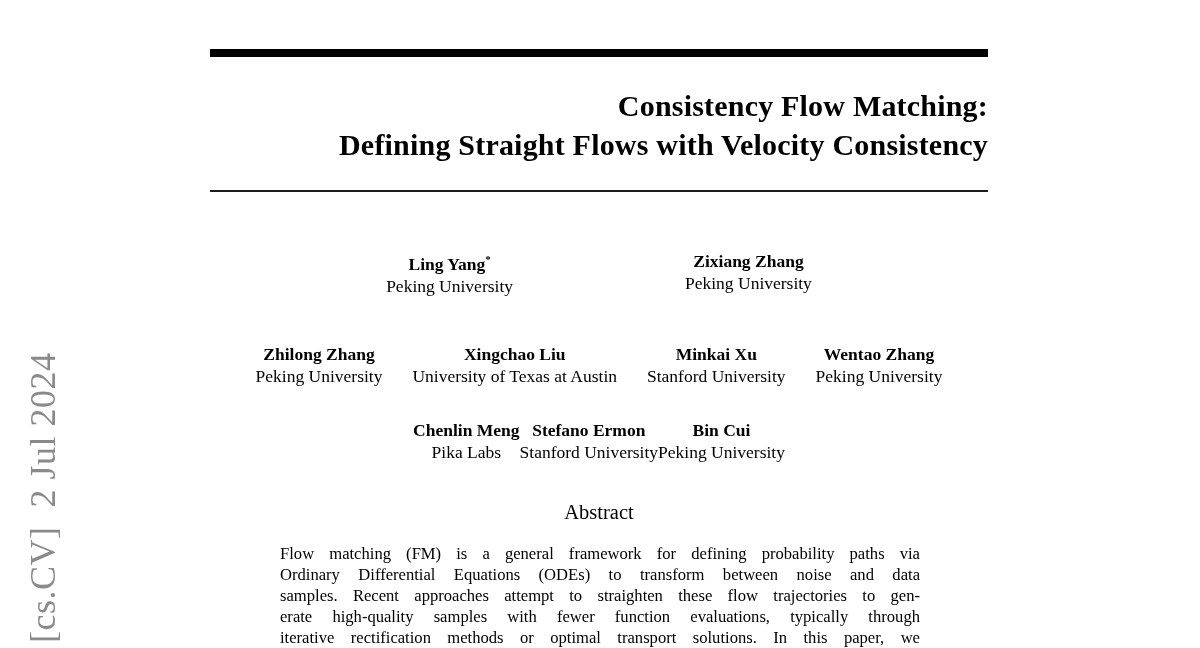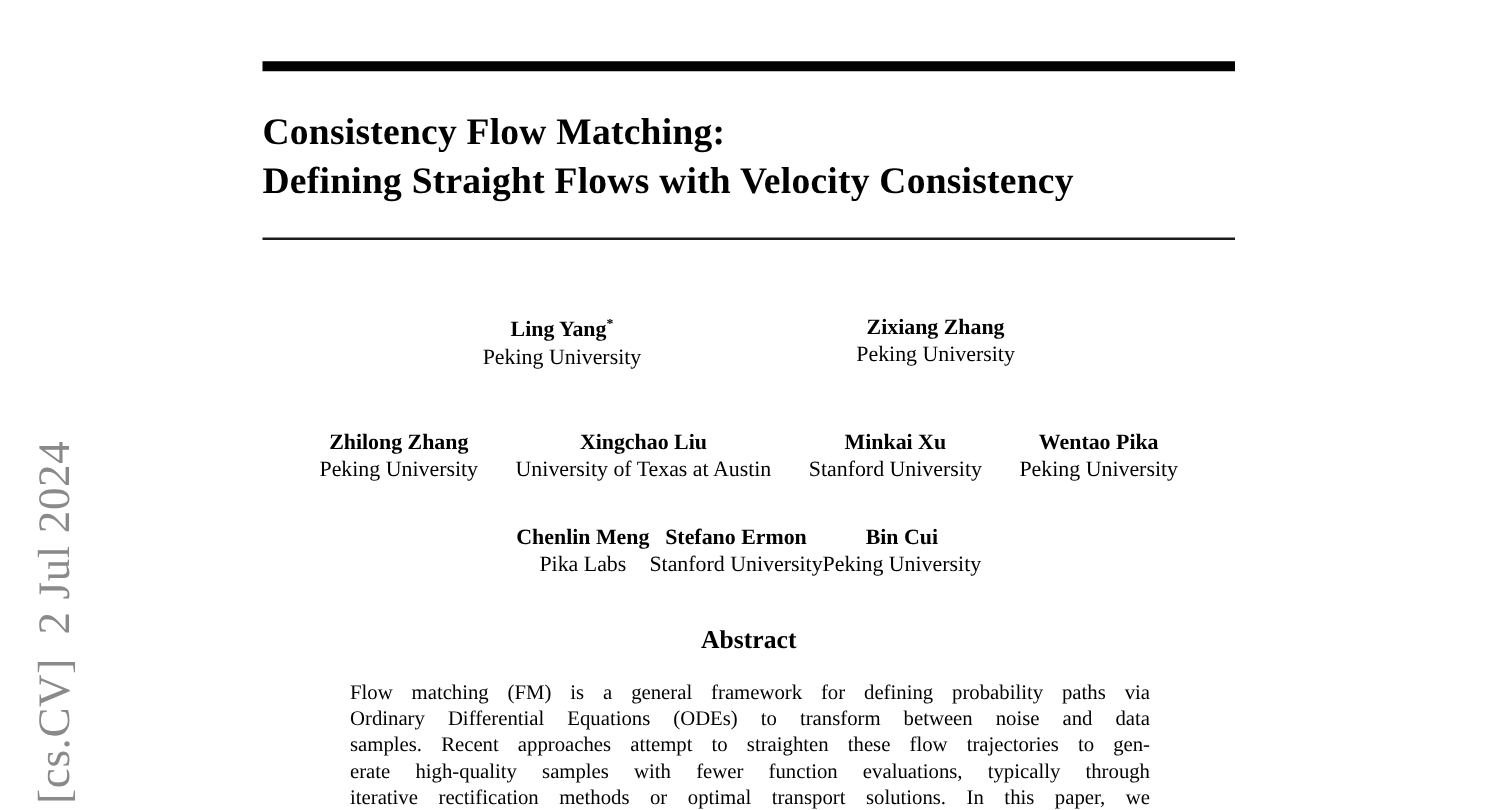--- a/index.html
+++ b/index.html
@@ -6,39 +6,39 @@
   .page {
     position:relative; width:1200px; height:648px; overflow:hidden;
     background:#ffffff; color:#000000;
     font-family:"Liberation Serif","DejaVu Serif",serif;
   }
   .rule-thick { position:absolute; left:210px; top:49px; width:778px; height:8px; background:#000; }
   .rule-thin  { position:absolute; left:210px; top:190px; width:778px; height:2px; background:#1c1c1c; }
 
   .title-block {
     position:absolute; left:210px; top:86px; width:778px;
-    text-align:left; font-weight:bold; font-size:30px; line-height:39px;
+    text-align:right; font-weight:bold; font-size:30px; line-height:39px;
     letter-spacing:0.2px;
   }
 
   .authors {
     position:absolute; left:160px; top:248px; width:878px;
   }
   .author-row { display:flex; justify-content:center; align-items:center; }
   .author-row.row-0 { gap:172px; margin-bottom:31px; }
   .author-row.row-1 { gap:30px;  margin-bottom:32px;margin-top:46px; }
   .author-row.row-2 { }
   .author-block { text-align:center; font-size:17.5px; line-height:22px; white-space:nowrap; }
   .author-name { font-weight:bold; }
   .author-name sup { font-size:11px; }
   .author-affil { font-weight:normal; }
 
   .abstract-heading {
     position:absolute; left:210px; top:501px; width:778px;
-    text-align:center; font-weight:bold; font-size:20.5px;
+    text-align:center; font-weight:normal; font-size:20.5px;
   }
   .abstract-body {
     position:absolute; left:280px; top:543px; width:640px;
     font-size:16.6px; line-height:21px;
   }
   .abs-line { text-align:justify; text-align-last:justify; height:21px; }
 
   .arxiv-stamp {
     position:absolute; left:22px; top:643px;
     transform-origin:0 0; transform:rotate(-90deg);
@@ -80,21 +80,21 @@
       </div>
       <div class="author-block">
         <div class="author-name">Xingchao Liu</div>
         <div class="author-affil">University of Texas at Austin</div>
       </div>
       <div class="author-block">
         <div class="author-name">Minkai Xu</div>
         <div class="author-affil">Stanford University</div>
       </div>
       <div class="author-block">
-        <div class="author-name">Wentao Pika</div>
+        <div class="author-name">Wentao Zhang</div>
         <div class="author-affil">Peking University</div>
       </div>
     </div>
 
     <div class="author-row row-2">
       <div class="author-block">
         <div class="author-name">Chenlin Meng</div>
         <div class="author-affil">Pika Labs</div>
       </div>
       <div class="author-block">

